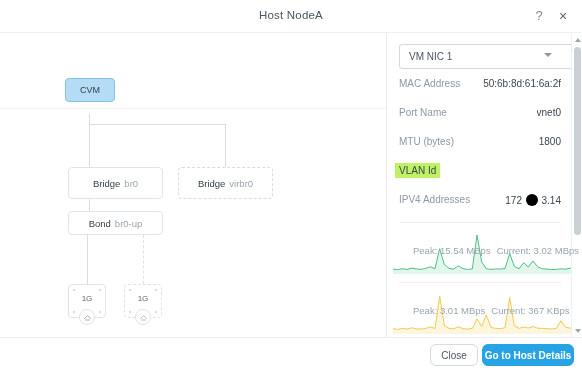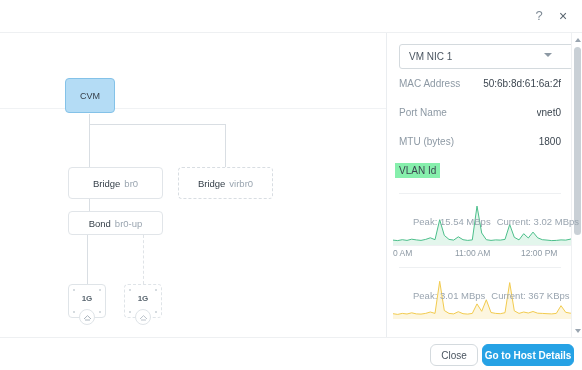--- a/index.html
+++ b/index.html
@@ -87,21 +87,21 @@
     display: flex;
     align-items: center;
     justify-content: center;
     white-space: nowrap;
   }
   .node .lbl { color: #36404a; }
   .node .val { color: #9aa5b0; margin-left: 4px; }
 
   .node-cvm {
     left: 65px; top: 45px;
-    width: 50px; height: 35px;
+    width: 50px; height: 24px;
     background: #b4dcf5;
     border: 1px solid #84c2e8;
     color: #2e5870;
     font-size: 9px;
     border-radius: 4px;
   }
   .node-bridge-br0 {
     left: 68px; top: 134px;
     width: 95px; height: 32px;
     border: 1px solid #e1e5e9;
@@ -126,21 +126,21 @@
     background: #ffffff;
   }
   .nic.dashed { border-style: dashed; }
   .nic .nic-label {
     position: absolute;
     left: 0; top: 9px;
     width: 100%;
     text-align: center;
     font-size: 8px;
     color: #5a6670;
-    font-weight: bold;
+    font-weight: normal;
   }
   .nic .dot {
     position: absolute;
     width: 2px; height: 2px;
     border-radius: 50%;
     background: #c8d0d6;
   }
   .nic .dot.tl { left: 4px; top: 4px; }
   .nic .dot.tr { right: 4px; top: 4px; }
   .nic .dot.bl { left: 4px; bottom: 4px; }
@@ -217,21 +217,21 @@
     position: relative;
     height: 29px;
     display: flex;
     align-items: center;
     justify-content: space-between;
     font-size: 10px;
   }
   .kv .k { color: #8d99a4; white-space: nowrap; }
   .kv .v { color: #3c4650; white-space: nowrap; overflow: hidden; }
   .kv.highlight .k {
-    background: #86efac;
+    background: #bef264;
     padding: 2px 4px;
     margin-left: -4px;
     color: #3c4650;
     text-align: right;
   }
 
   .redact {
     display: inline-block;
     width: 12px; height: 12px;
     border-radius: 50%;
@@ -352,20 +352,21 @@
     font-weight: bold;
     border: 1px solid #26a2e5;
   }
 </style>
 </head>
 <body>
 
 <div id="app">
 
   <div class="titlebar">
+    <div class="titlebar-title">Host NodeA</div>
     <div class="titlebar-help">?</div>
     <div class="titlebar-close">×</div>
   </div>
 
   <div class="content">
 
     <div class="diagram">
 
       <div class="hrule"></div>
 
@@ -442,36 +443,35 @@
               <span class="v">vnet0</span>
             </div>
             <div class="kv">
               <span class="k">MTU (bytes)</span>
               <span class="v">1800</span>
             </div>
             <div class="kv highlight">
               <span class="k">VLAN Id</span>
               <span class="v"></span>
             </div>
+            <div class="kv">
+              <span class="k">IPV4 Addresses</span>
+              <span class="v">172 <span class="redact"></span> 3.14</span>
+            </div>
           </div>
 
         <div id="charts">
             <div class="chart-block">
               <div class="chart-stats"><span>Peak: 15.54 MBps</span><span class="sep"></span><span>Current: 3.02 MBps</span></div>
               <div class="spark">
                 <svg width="182" height="44" viewBox="0 0 182 44">
                   <path d="M0.0 39.1 L4.7 39.6 L9.3 38.7 L14.0 39.4 L18.7 38.2 L23.3 38.9 L28.0 39.4 L32.7 38.4 L37.3 36.8 L42.0 38.7 L46.7 18.7 L51.3 34.4 L56.0 38.4 L60.7 39.1 L65.3 35.8 L70.0 38.7 L74.7 39.4 L79.3 38.9 L84.0 5.1 L88.7 32.0 L93.3 38.7 L98.0 39.4 L102.7 38.9 L107.3 39.1 L112.0 38.4 L116.7 23.5 L121.3 36.3 L126.0 38.9 L130.7 32.7 L135.3 37.0 L140.0 31.1 L144.7 36.8 L149.3 38.7 L154.0 39.1 L158.7 39.6 L163.3 39.4 L168.0 38.9 L172.7 39.1 L177.3 38.2 L182.0 34.8 L182 44 L0 44 Z" fill="#e3f6ec"></path>
                   <path d="M0.0 39.1 L4.7 39.6 L9.3 38.7 L14.0 39.4 L18.7 38.2 L23.3 38.9 L28.0 39.4 L32.7 38.4 L37.3 36.8 L42.0 38.7 L46.7 18.7 L51.3 34.4 L56.0 38.4 L60.7 39.1 L65.3 35.8 L70.0 38.7 L74.7 39.4 L79.3 38.9 L84.0 5.1 L88.7 32.0 L93.3 38.7 L98.0 39.4 L102.7 38.9 L107.3 39.1 L112.0 38.4 L116.7 23.5 L121.3 36.3 L126.0 38.9 L130.7 32.7 L135.3 37.0 L140.0 31.1 L144.7 36.8 L149.3 38.7 L154.0 39.1 L158.7 39.6 L163.3 39.4 L168.0 38.9 L172.7 39.1 L177.3 38.2 L182.0 34.8 " fill="none" stroke="#4cbf8b" stroke-width="1"></path>
                 </svg>
               </div>
-              <div class="chart-axis">
-                <span class="tick" style="left: 0px;">0 AM</span>
-                <span class="tick" style="left: 62px;">11:00 AM</span>
-                <span class="tick" style="left: 128px;">12:00 PM</span>
-              </div>
             </div>
             <div class="chart-block">
               <div class="chart-stats"><span>Peak: 3.01 MBps</span><span class="sep"></span><span>Current: 367 KBps</span></div>
               <div class="spark">
                 <svg width="182" height="44" viewBox="0 0 182 44">
                   <path d="M0.0 38.7 L4.7 39.4 L9.3 38.4 L14.0 39.0 L18.7 37.8 L23.3 38.9 L28.0 39.1 L32.7 38.4 L37.3 37.0 L42.0 38.4 L46.7 6.3 L51.3 35.5 L56.0 38.4 L60.7 38.9 L65.3 36.7 L70.0 38.7 L74.7 39.1 L79.3 38.4 L84.0 28.9 L88.7 36.3 L93.3 24.8 L98.0 37.5 L102.7 38.4 L107.3 38.7 L112.0 37.7 L116.7 7.6 L121.3 35.8 L126.0 38.4 L130.7 37.0 L135.3 38.0 L140.0 36.5 L144.7 38.2 L149.3 38.4 L154.0 38.7 L158.7 38.9 L163.3 38.4 L168.0 30.7 L172.7 37.3 L177.3 38.2 L182.0 37.6 L182 44 L0 44 Z" fill="#fdf6df"></path>
                   <path d="M0.0 38.7 L4.7 39.4 L9.3 38.4 L14.0 39.0 L18.7 37.8 L23.3 38.9 L28.0 39.1 L32.7 38.4 L37.3 37.0 L42.0 38.4 L46.7 6.3 L51.3 35.5 L56.0 38.4 L60.7 38.9 L65.3 36.7 L70.0 38.7 L74.7 39.1 L79.3 38.4 L84.0 28.9 L88.7 36.3 L93.3 24.8 L98.0 37.5 L102.7 38.4 L107.3 38.7 L112.0 37.7 L116.7 7.6 L121.3 35.8 L126.0 38.4 L130.7 37.0 L135.3 38.0 L140.0 36.5 L144.7 38.2 L149.3 38.4 L154.0 38.7 L158.7 38.9 L163.3 38.4 L168.0 30.7 L172.7 37.3 L177.3 38.2 L182.0 37.6 " fill="none" stroke="#f2cb4e" stroke-width="1"></path>
                 </svg>
               </div>
             </div>

